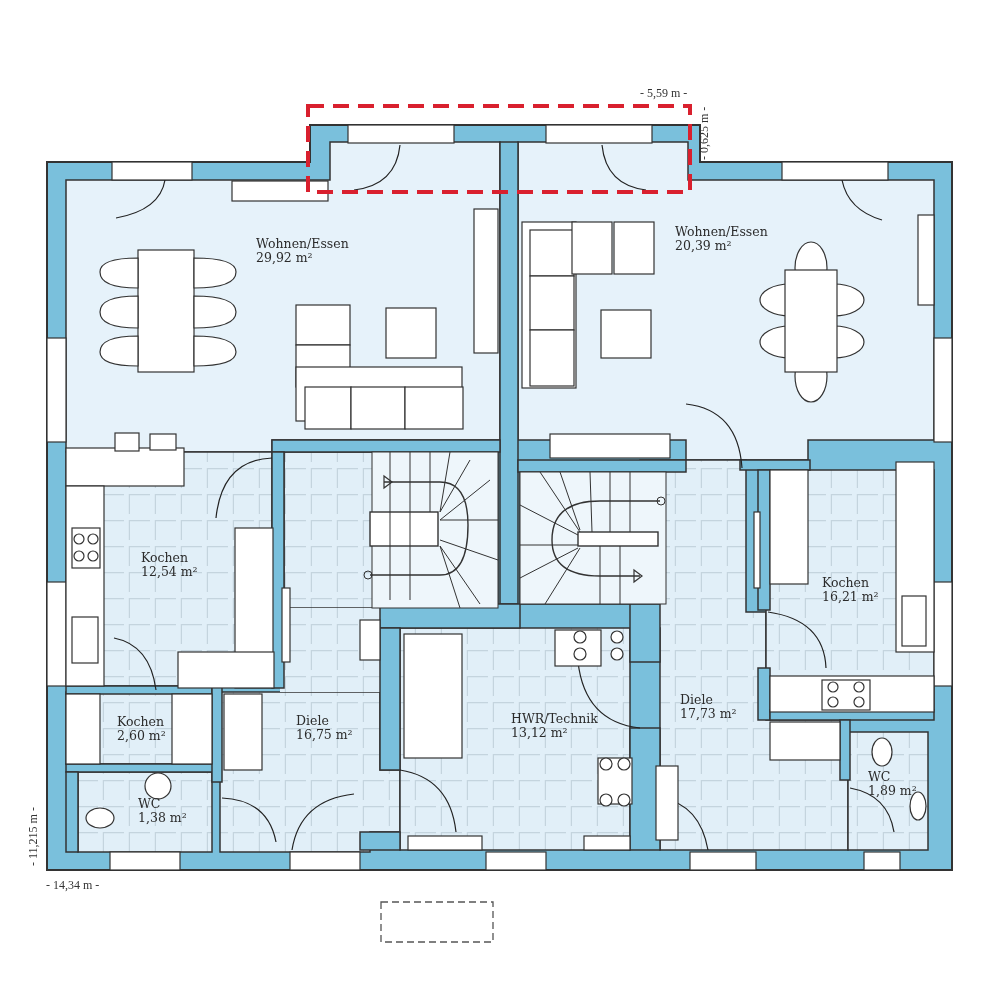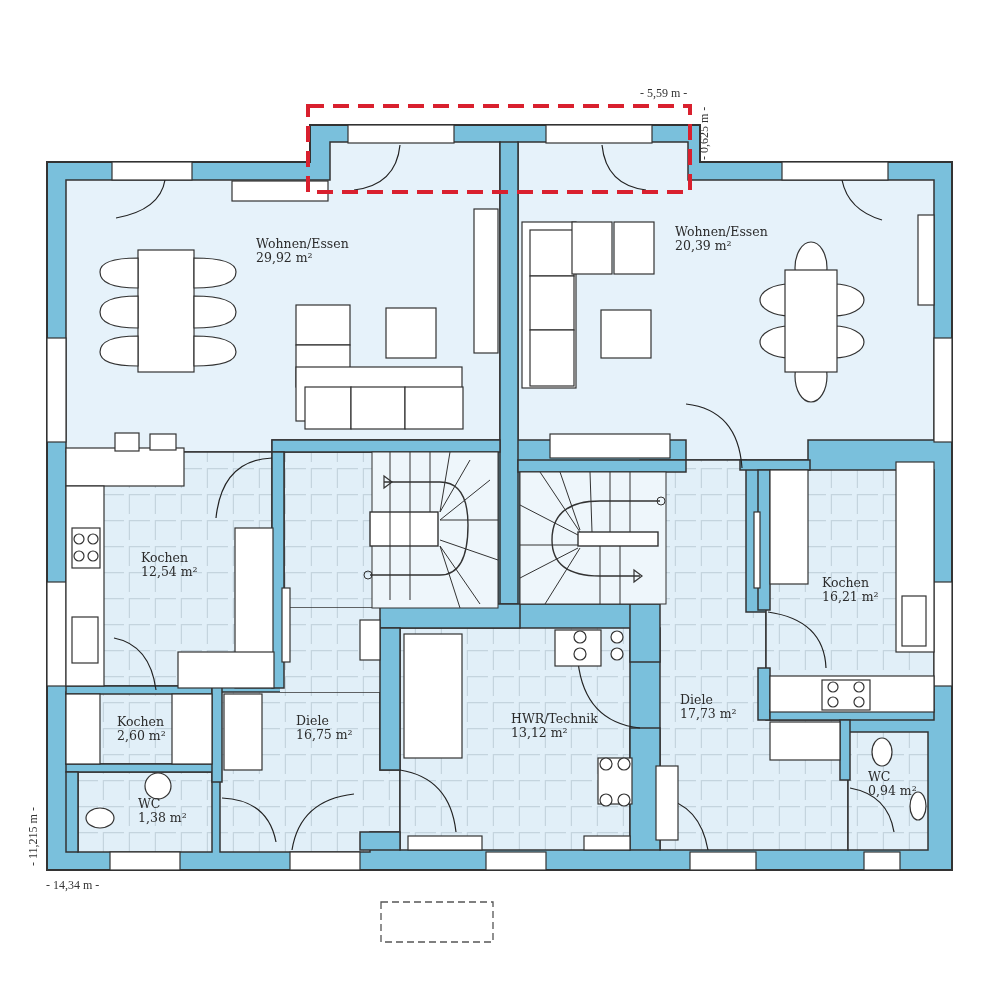--- a/index.html
+++ b/index.html
@@ -257,20 +257,20 @@
 <div class="lbl" style="left:680px;top:693px;">
   <span>Diele</span>
   <span class="area">17,73 m²</span>
 </div>
 <div class="lbl" style="left:138px;top:797px;">
   <span>WC</span>
   <span class="area">1,38 m²</span>
 </div>
 <div class="lbl" style="left:868px;top:770px;">
   <span>WC</span>
-  <span class="area">0,94 m²</span>
+  <span class="area">1,89 m²</span>
 </div>
 
 <div class="dim" style="left:46px;top:878px;text-align:center;">- 14,34 m -</div>
 <div class="dim dim-v" style="left:26px;top:866px;">- 11,215 m -</div>
 <div class="dim" style="left:640px;top:86px;">- 5,59 m -</div>
 <div class="dim dim-v" style="left:697px;top:160px;">- 0,625 m -</div>
 </div>
 
 </body></html>

